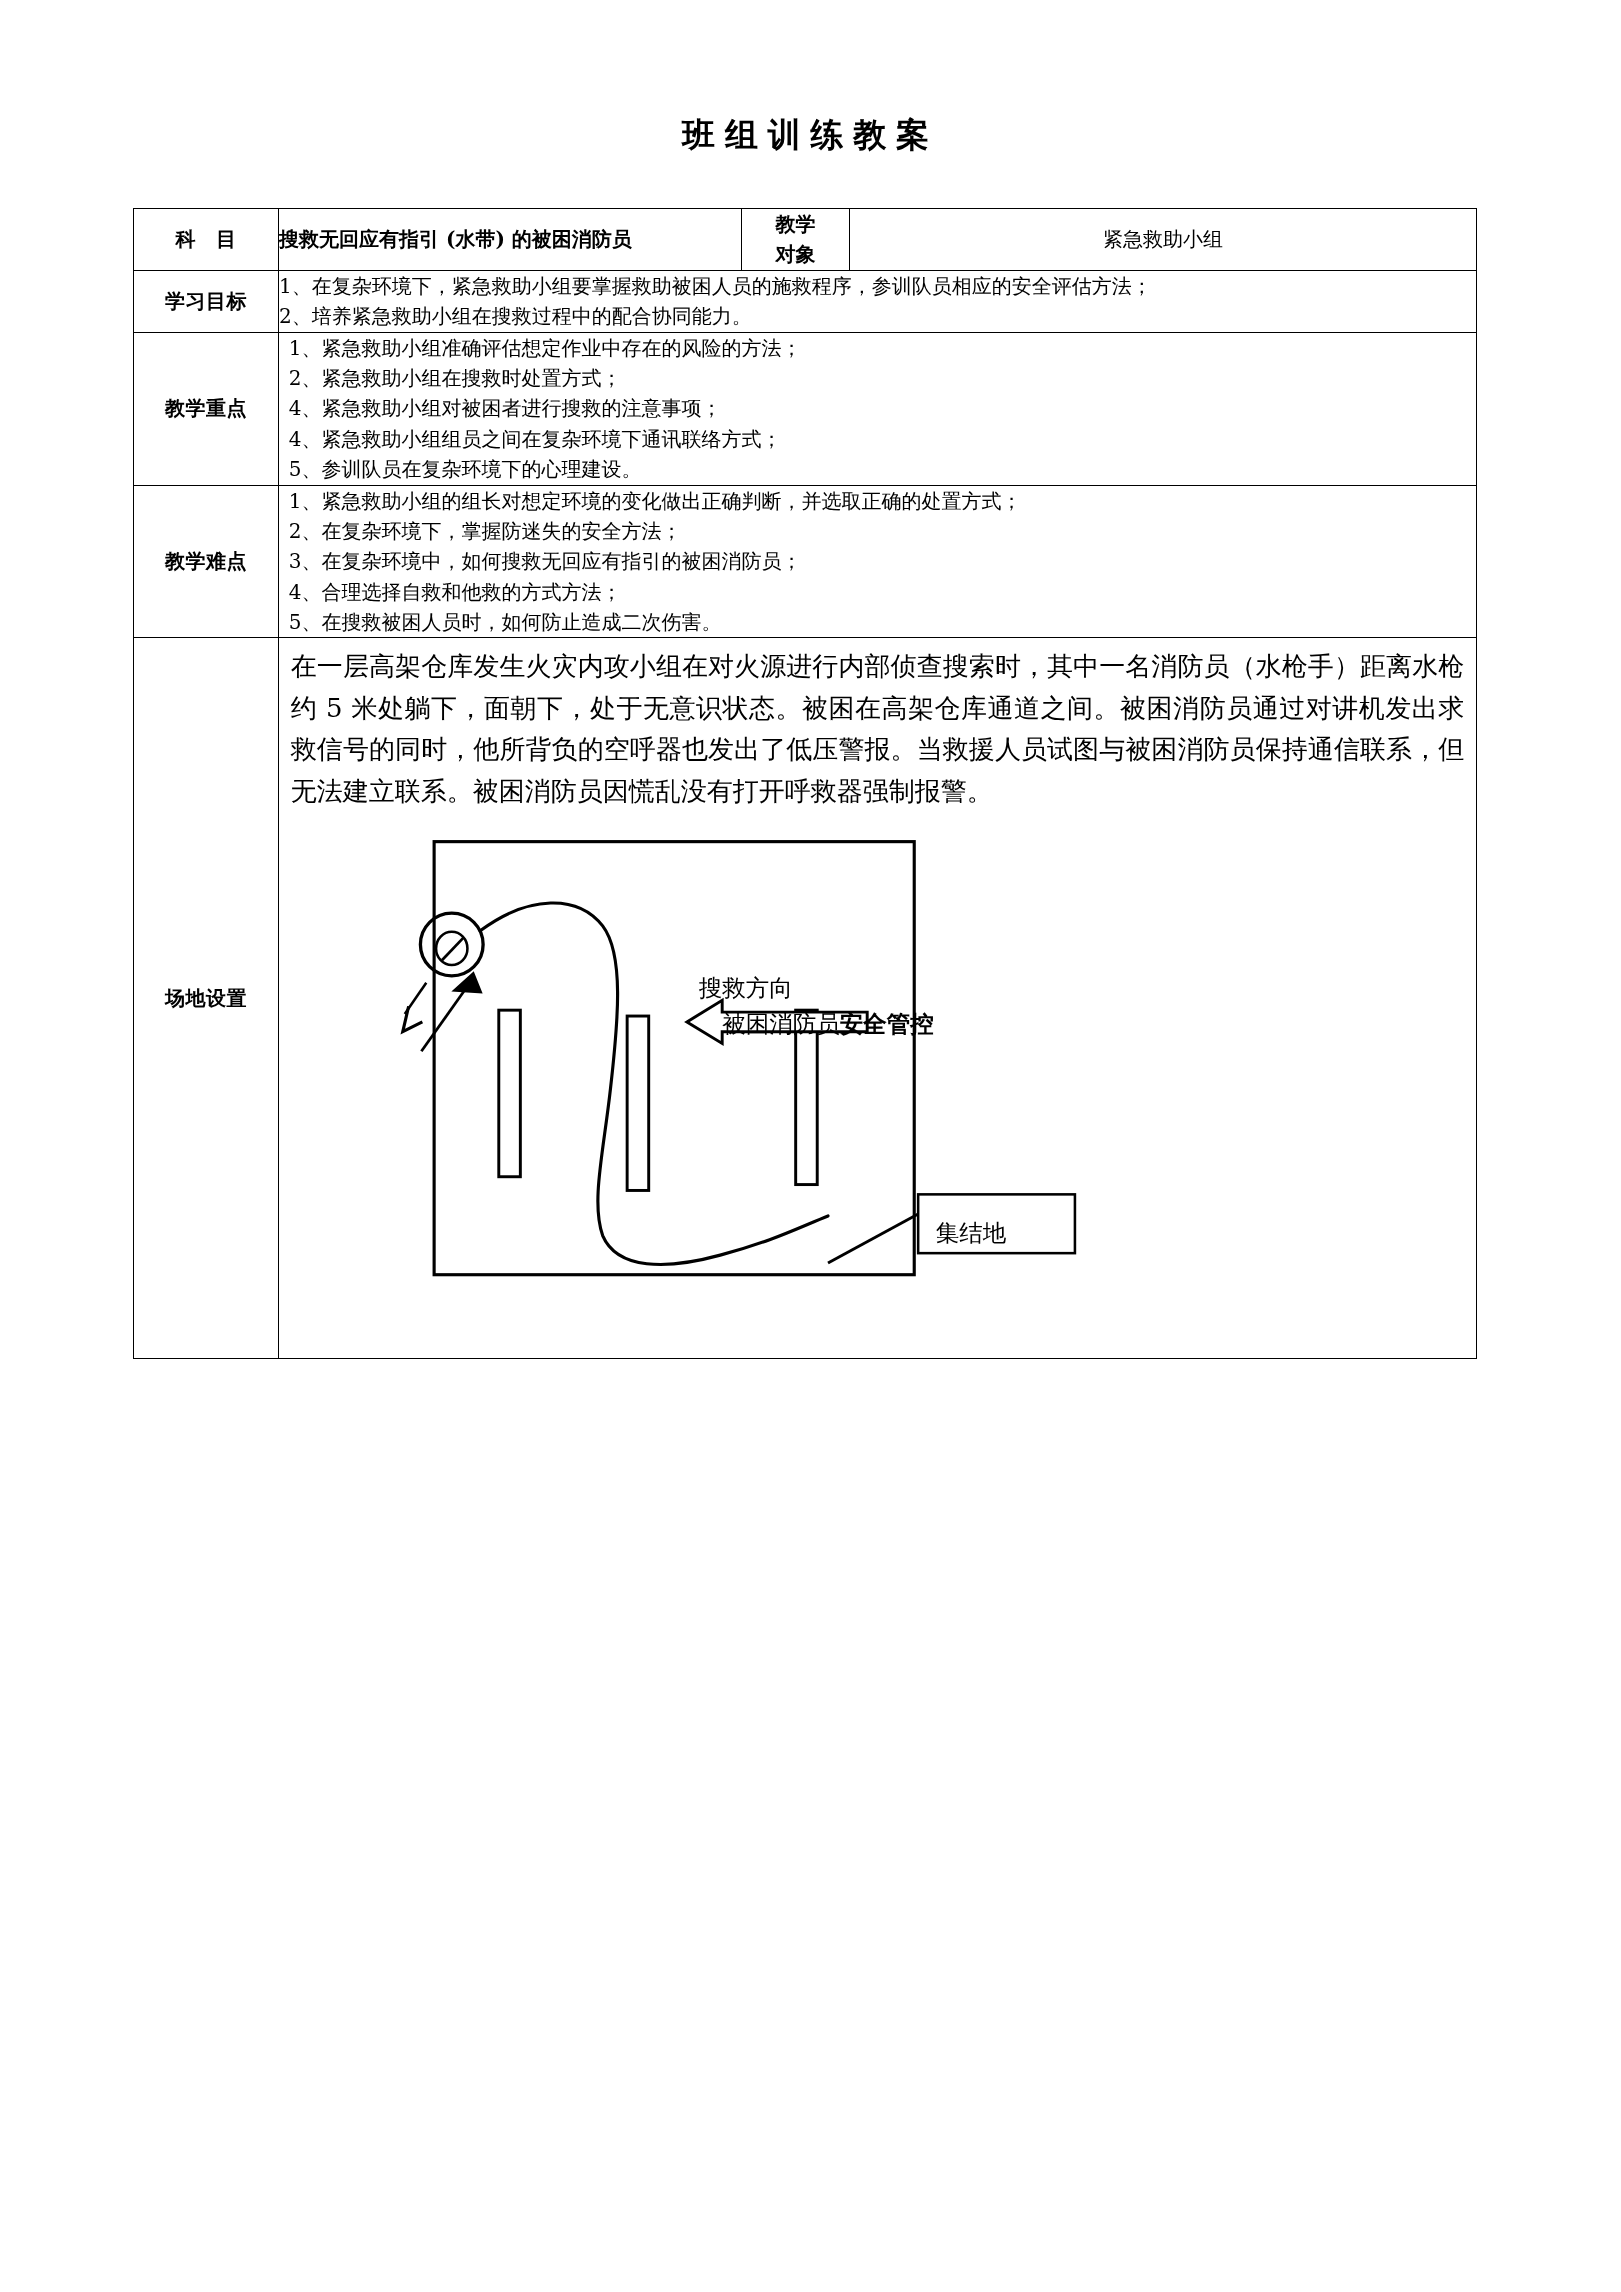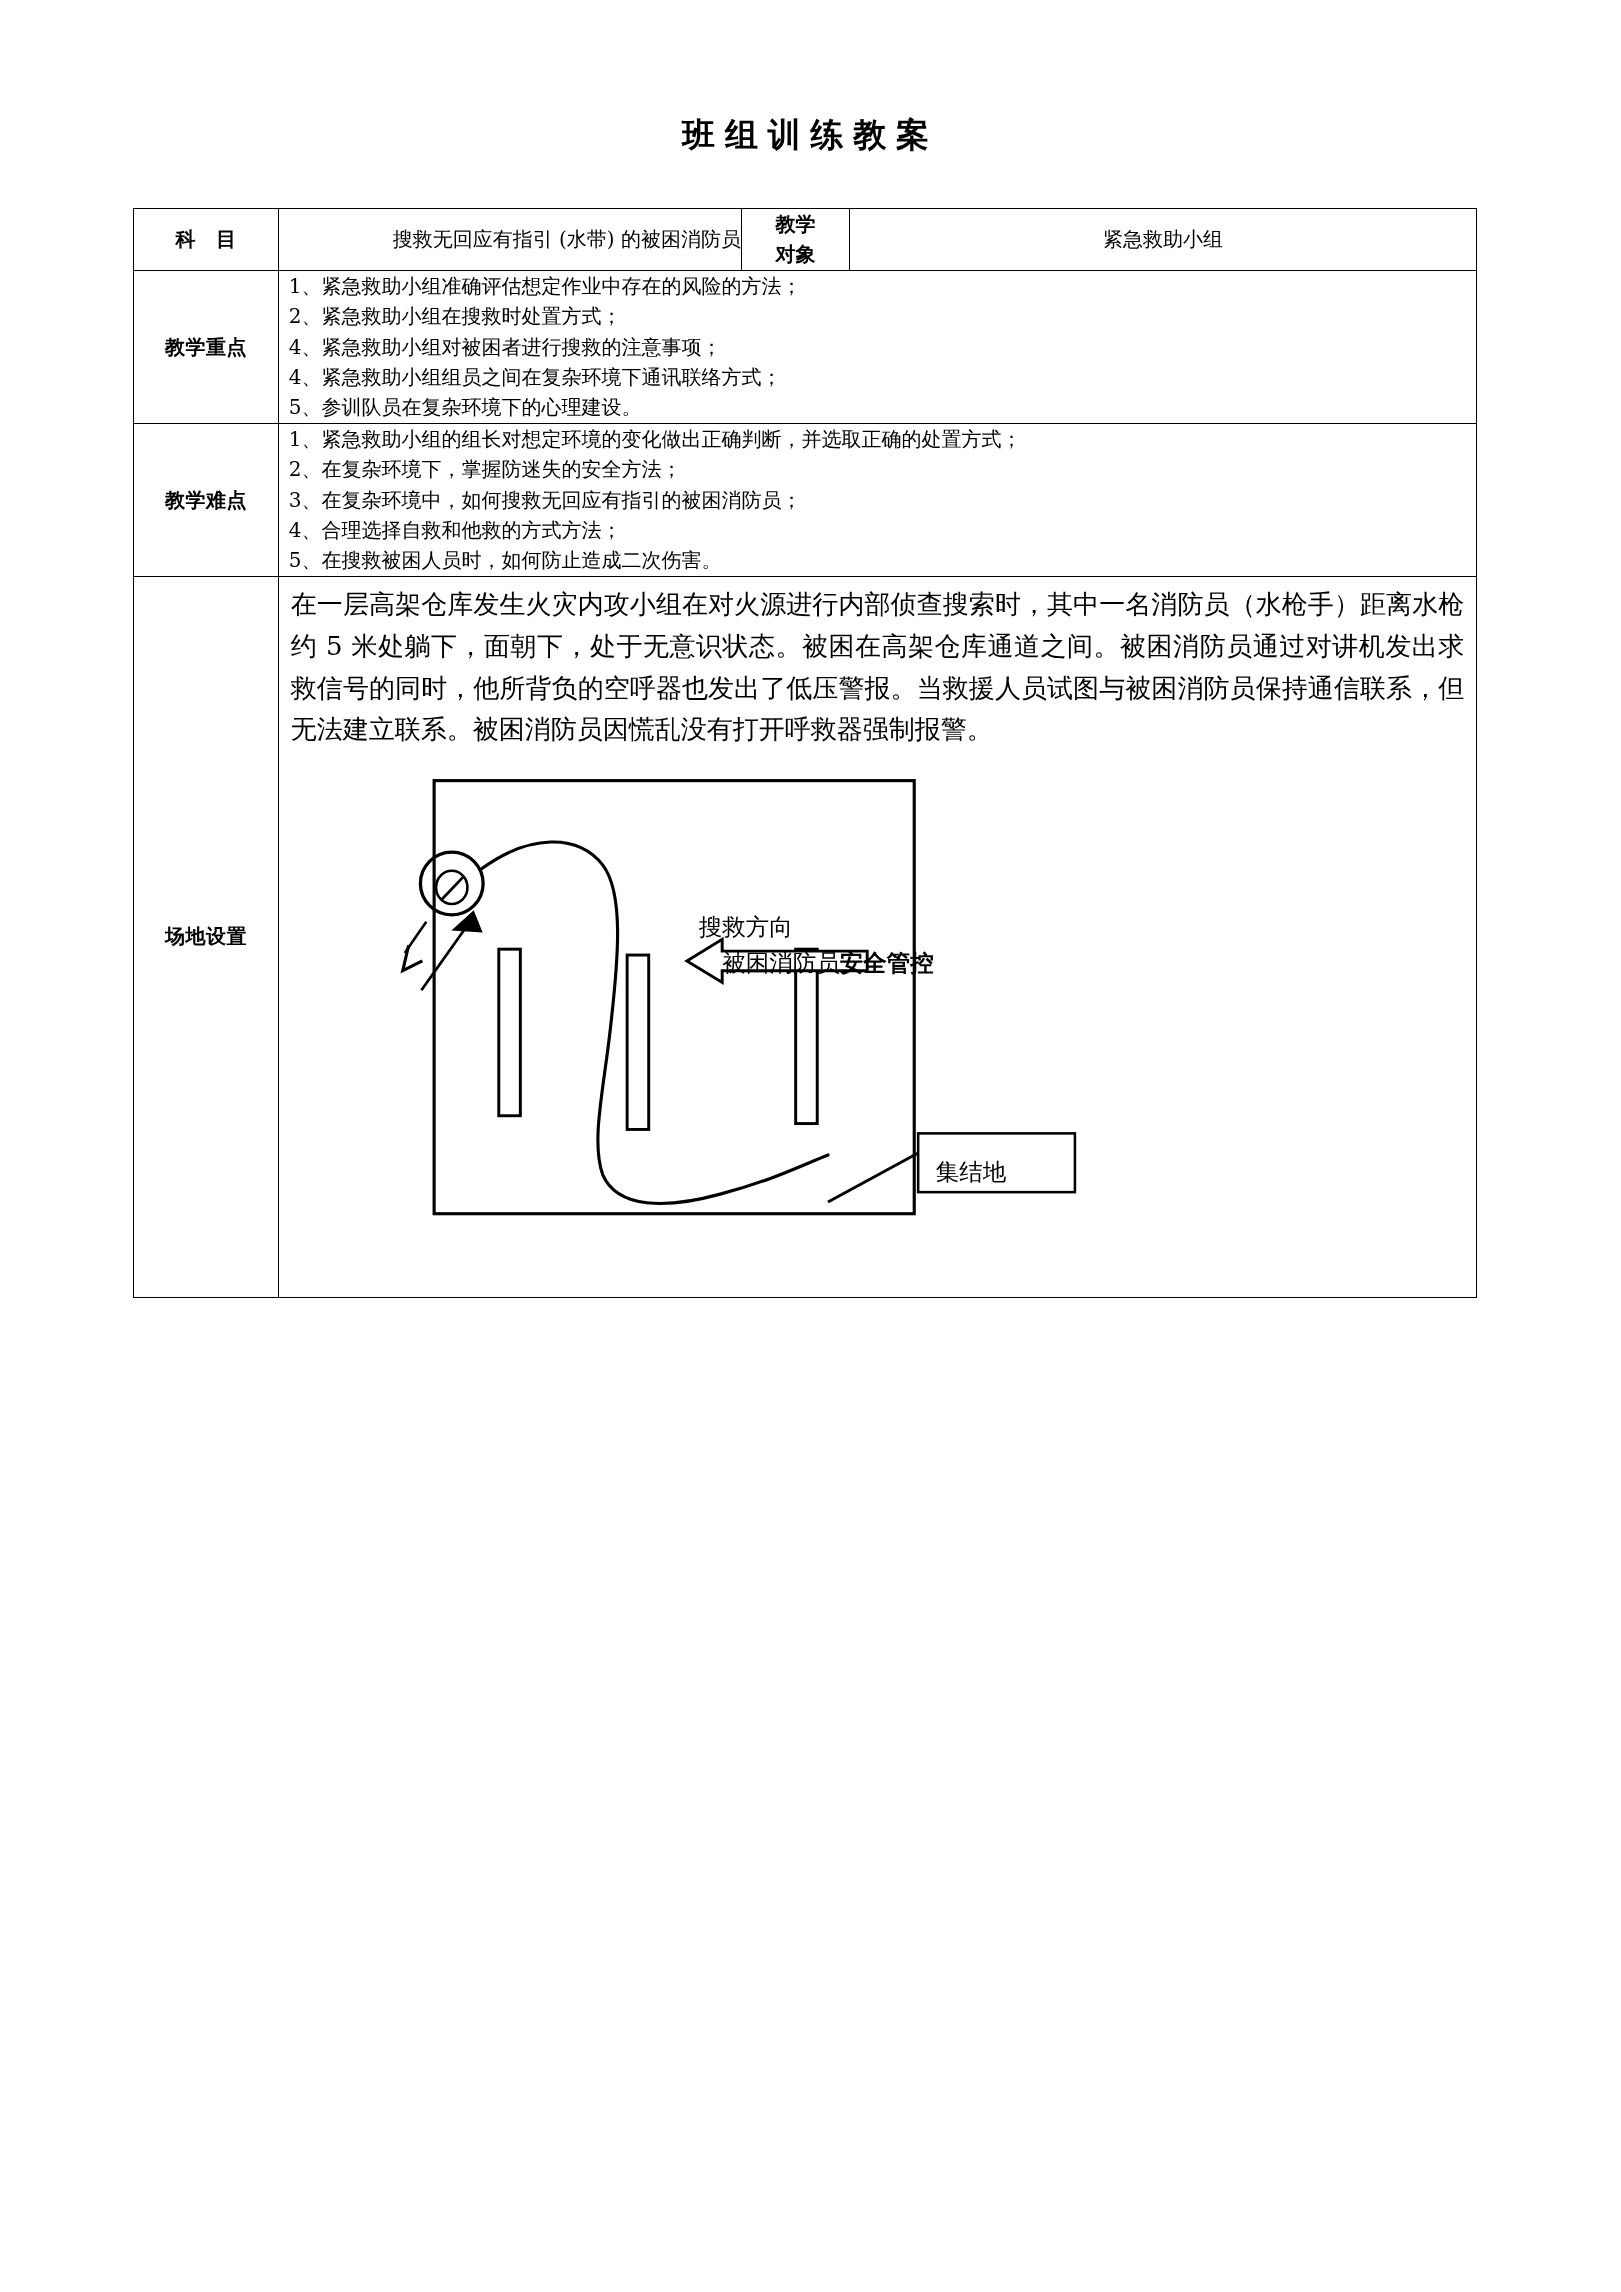--- a/index.html
+++ b/index.html
@@ -56,23 +56,24 @@
   }
   .lbl.spaced {
     letter-spacing: 6.9px;
     text-indent: 6.9px;
   }
   .ctr {
     text-align: center;
     padding: 5.9px 9.8px;
   }
   .val-subject {
-    text-align: right;
+    text-align: left;
     padding: 5.9px 7.8px 5.9px 13.7px;
     line-height: 1.45;
+    font-weight: bold;
   }
   .stack {
     text-align: center;
     font-weight: bold;
     font-size: 20px;
     line-height: 1.42;
     padding: 5.9px 2px;
     margin-top: 46px;
   }
   .body-cell {
@@ -131,20 +132,27 @@
         <td class="lbl spaced">科 目</td>
         <td class="val-subject">搜救无回应有指引 (水带) 的被困消防员</td>
         <td class="stack">
           <div>教学</div>
           <div>对象</div>
         </td>
         <td class="ctr">紧急救助小组</td>
       </tr>
 
 
+      <tr>
+        <td class="lbl">学习目标</td>
+        <td class="body-cell" colspan="3">
+          <div class="ln">1、在复杂环境下，紧急救助小组要掌握救助被困人员的施救程序，参训队员相应的安全评估方法；</div>
+          <div class="ln">2、培养紧急救助小组在搜救过程中的配合协同能力。</div>
+        </td>
+      </tr>
 
       <tr>
         <td class="lbl">教学重点</td>
         <td class="list-cell" colspan="3">
           <div class="li">1、紧急救助小组准确评估想定作业中存在的风险的方法；</div>
           <div class="li">2、紧急救助小组在搜救时处置方式；</div>
           <div class="li">4、紧急救助小组对被困者进行搜救的注意事项；</div>
           <div class="li">4、紧急救助小组组员之间在复杂环境下通讯联络方式；</div>
           <div class="li">5、参训队员在复杂环境下的心理建设。</div>
         </td>

